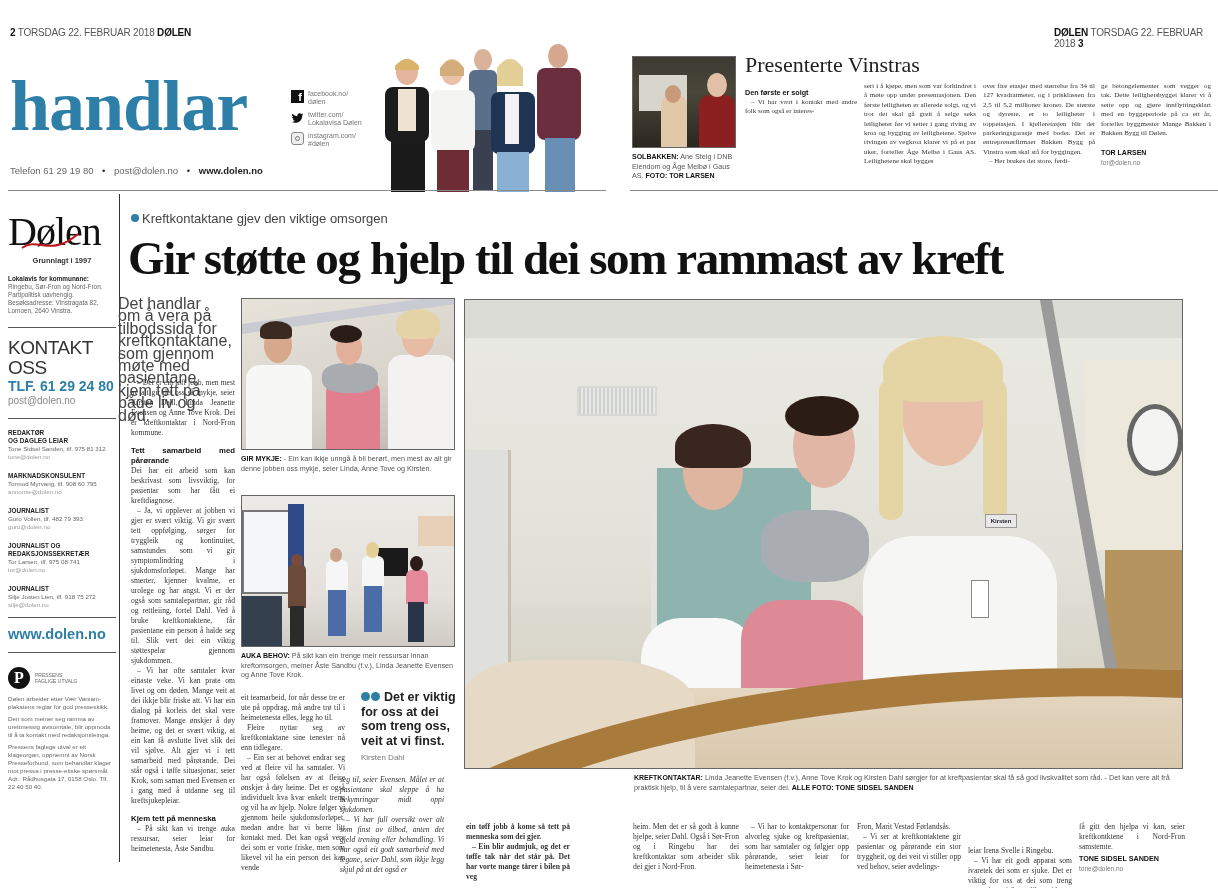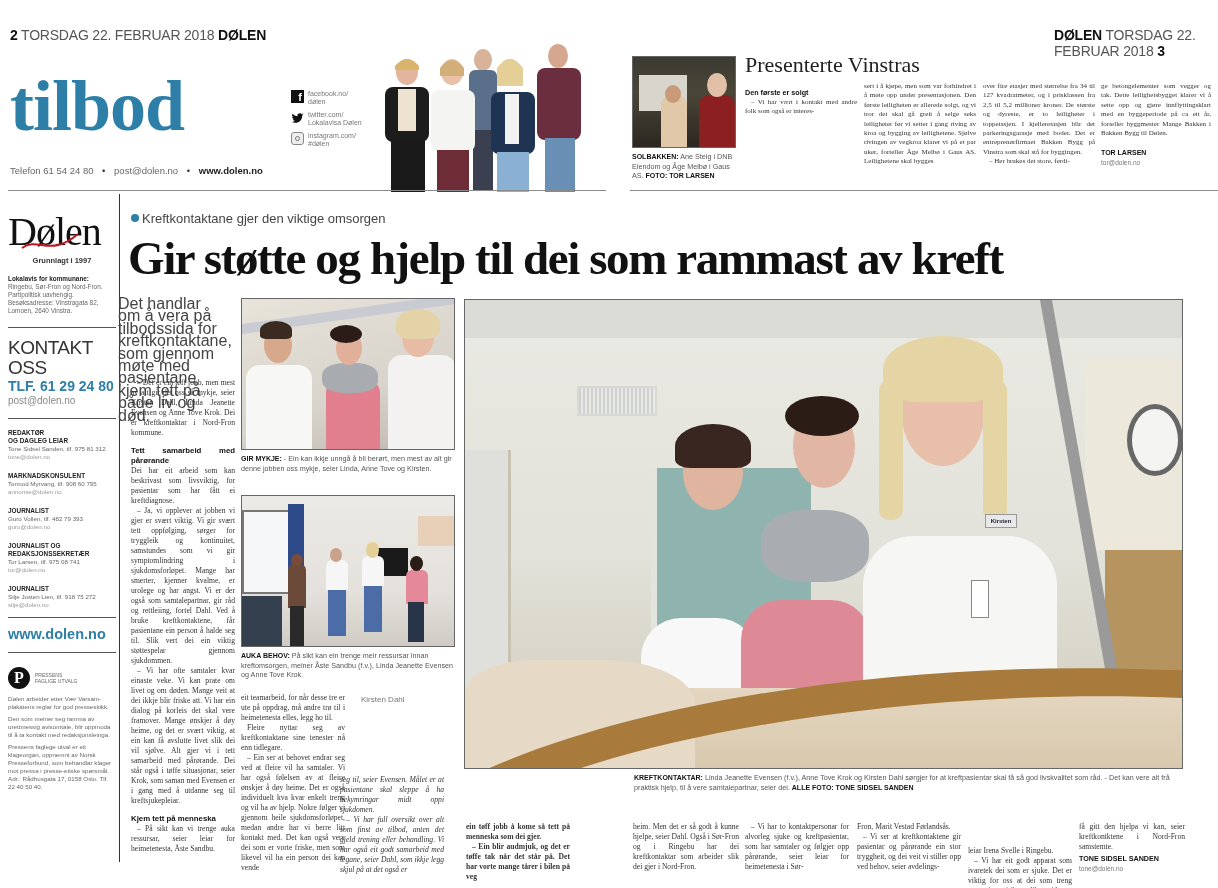--- a/index.html
+++ b/index.html
@@ -1,21 +1,21 @@
 <!DOCTYPE html>
 <html><head>
 <meta charset="utf-8">
 <style>
   * { box-sizing: border-box; margin: 0; padding: 0; }
   html, body { width: 1218px; height: 888px; background: #ffffff; overflow: hidden; }
   body { position: relative; font-family: "Liberation Serif", serif; color: #222; }
   .abs { position: absolute; }
   .sans { font-family: "Liberation Sans", sans-serif; }
   .serif { font-family: "Liberation Serif", serif; }
-  .folio { font-family: "Liberation Sans", sans-serif; font-size: 14px; color: #555; letter-spacing: -0.2px; }
+  .folio { font-family: "Liberation Sans", sans-serif; font-size: 10px; color: #555; letter-spacing: -0.2px; }
   .folio b { color: #111; }
   .body-text { font-family: "Liberation Serif", serif; font-size: 7.6px; line-height: 10px; color: #333; text-align: justify; }
   .body-text p { text-indent: 6px; }
   .body-text p.noindent { text-indent: 0; }
   .subhead { font-family: "Liberation Sans", sans-serif; font-weight: bold; font-size: 7.8px; color: #111; margin-top: 8px; line-height: 10px; }
   .caption { font-family: "Liberation Sans", sans-serif; font-size: 7.2px; line-height: 9.5px; color: #555; }
   .caption b { color: #111; font-size: 7px; }
   .hr { position: absolute; background: #8a8a8a; height: 1px; }
   .vr { position: absolute; background: #333; width: 1px; }
   .photo { position: absolute; overflow: hidden; border: 1px solid #666; }
@@ -24,24 +24,24 @@
 </style>
 </head>
 <body>
 
 <div class="abs folio" style="left:10px; top:27px;">
   <b>2</b>
   <span>TORSDAG 22. FEBRUAR 2018</span>
   <b>DØLEN</b>
 </div>
 
-<div class="abs serif" style="left:10px; top:66px; font-size:72px; font-weight:bold; color:#2e7fa8; letter-spacing:-1px; line-height:80px;">tilbod</div>
+<div class="abs serif" style="left:10px; top:66px; font-size:72px; font-weight:bold; color:#2e7fa8; letter-spacing:-1px; line-height:80px;">handlar</div>
 
 <div class="abs sans" style="left:10px; top:165px; font-size:9.5px; color:#666;">
-  <span>Telefon 61 54 24 80</span>
+  <span>Telefon 61 29 19 80</span>
   <span style="margin:0 6px;color:#333;">•</span>
   <span>post@dolen.no</span>
   <span style="margin:0 6px;color:#333;">•</span>
   <b style="color:#222;">www.dolen.no</b>
 </div>
 
 <div class="abs" style="left:291px; top:90px; width:80px;">
   <div style="display:flex; align-items:flex-start; gap:4px; margin-bottom:5px;">
     <span style="display:inline-block;width:13px;height:13px;background:#111;color:#fff;font:bold 11px 'Liberation Sans',sans-serif;text-align:right;padding-right:2px;line-height:14px;">f</span>
     <span class="sans" style="font-size:7px;color:#777;line-height:8px;"><span>facebook.no/</span><br><span>dølen</span></span>
@@ -190,21 +190,21 @@
     <span style="display:inline-block;width:22px;height:22px;border-radius:50%;background:#111;color:#fff;font:bold 16px 'Liberation Serif',serif;text-align:center;line-height:22px;">P</span>
     <span class="sans" style="font-size:5px; color:#666; line-height:6px; white-space:pre-line;">PRESSENS
 FAGLIGE UTVALG</span>
   </div>
   <div class="side-text" style="font-size:6.2px; margin-bottom:4px;">Dølen arbeider etter Vær Varsam-plakatens reglar for god presseskikk.</div>
   <div class="side-text" style="font-size:6.2px; margin-bottom:4px;">Den som meiner seg ramma av urettmessig avisomtale, blir oppmoda til å ta kontakt med redaksjonsleinga.</div>
   <div class="side-text" style="font-size:6.2px;">Pressens faglege utval er eit klageorgan, oppnemnt av Norsk Presseforbund, som behandlar klager mot pressa i presse-etiske spørsmål. Adr.: Rådhusgata 17, 0158 Oslo. Tlf. 22 40 50 40.</div>
 </div>
 
 <div class="abs sans" style="left:131px; top:211px; font-size:13px; color:#444;">
-  <span style="display:inline-block;width:8px;height:8px;border-radius:50%;background:#2e7fa8;margin-right:3px;vertical-align:1px;"></span><span>Kreftkontaktane gjer den viktige omsorgen</span>
+  <span style="display:inline-block;width:8px;height:8px;border-radius:50%;background:#2e7fa8;margin-right:3px;vertical-align:1px;"></span><span>Kreftkontaktane gjev den viktige omsorgen</span>
 </div>
 
 <h1 class="abs serif" style="left:128px; top:230px; font-size:47px; font-weight:bold; color:#111; letter-spacing:-1.4px; line-height:56px; white-space:nowrap;">Gir støtte og hjelp til dei som rammast av kreft</h1>
 
 <div class="abs sans" style="left:118px; top:298px; width:104px; font-size:16px; line-height:12.4px; color:#444;">Det handlar om å vera på tilbodssida for kreftkontaktane, som gjennom møte med pasientane kjem tett på både liv og død.</div>
 
 <div class="abs body-text" style="left:131px; top:378px; width:104px;">
   <p>– Det er ein tøff jobb, men mest av alt gir det oss så mykje, seier Kirsten Dahl, Linda Jeanette Evensen og Anne Tove Krok. Dei er kreftkontaktar i Nord-Fron kommune.</p>
   <div class="subhead">Tett samarbeid med pårørande</div>
   <p class="noindent">Dei har eit arbeid som kan beskrivast som livsviktig, for pasientar som har fått ei kreftdiagnose.</p>
@@ -258,20 +258,23 @@
   <span>På sikt kan ein trenge meir ressursar innan kreftomsorgen, meiner Åste Sandbu (f.v.), Linda Jeanette Evensen og Anne Tove Krok.</span>
 </div>
 
 <div class="abs body-text" style="left:241px; top:693px; width:104px;">
   <p class="noindent">eit teamarbeid, for når desse tre er ute på oppdrag, må andre trø til i heimetenesta elles, legg ho til.</p>
   <p>Fleire nyttar seg av kreftkontaktane sine tenester nå enn tidlegare.</p>
   <p>– Ein ser at behovet endrar seg ved at fleire vil ha samtaler. Vi har også følelsen av at fleire ønskjer å døy heime. Det er også individuelt kva kvar enkelt treng og vil ha av hjelp. Nokre følger vi gjennom heile sjukdomsforløpet, medan andre har vi berre litt kontakt med. Det kan også vere dei som er vorte friske, men som likevel vil ha ein person dei kan vende</p>
 </div>
 
 <div class="abs" style="left:361px; top:690px; width:100px;">
+  <div class="sans" style="font-size:12.5px; font-weight:bold; color:#222; line-height:14.5px;">
+    <span style="display:inline-block;width:9px;height:9px;border-radius:50%;background:#2e7fa8;margin-right:1px;vertical-align:0;"></span><span style="display:inline-block;width:9px;height:9px;border-radius:50%;background:#2e7fa8;margin-right:4px;vertical-align:0;"></span><span>Det er viktig for oss at dei som treng oss, veit at vi finst.</span>
+  </div>
   <div class="sans" style="font-size:8px; color:#777; margin-top:5px;">Kirsten Dahl</div>
 </div>
 
 <div class="abs body-text" style="left:340px; top:775px; width:104px;font-style:italic;">
   <p class="noindent">seg til, seier Evensen. Målet er at pasientane skal sleppe å ha bekymringar midt oppi sjukdomen.</p>
   <p>– Vi har full oversikt over alt som finst av tilbod, anten det gjeld trening eller behandling. Vi har også eit godt samarbeid med legane, seier Dahl, som ikkje legg skjul på at det også er</p>
 </div>
 
 <div class="photo" style="left:464px; top:299px; width:719px; height:470px; background:linear-gradient(180deg,#eaeae4 0%,#e2e2da 55%,#cfc8b8 100%);">
 

